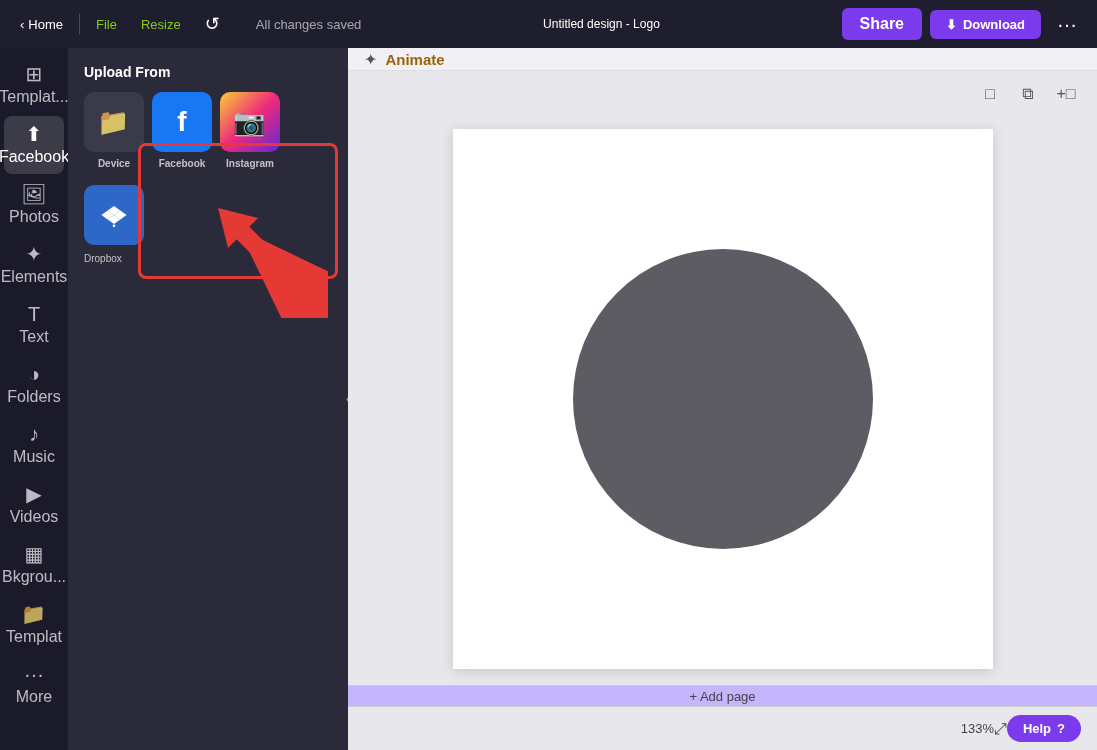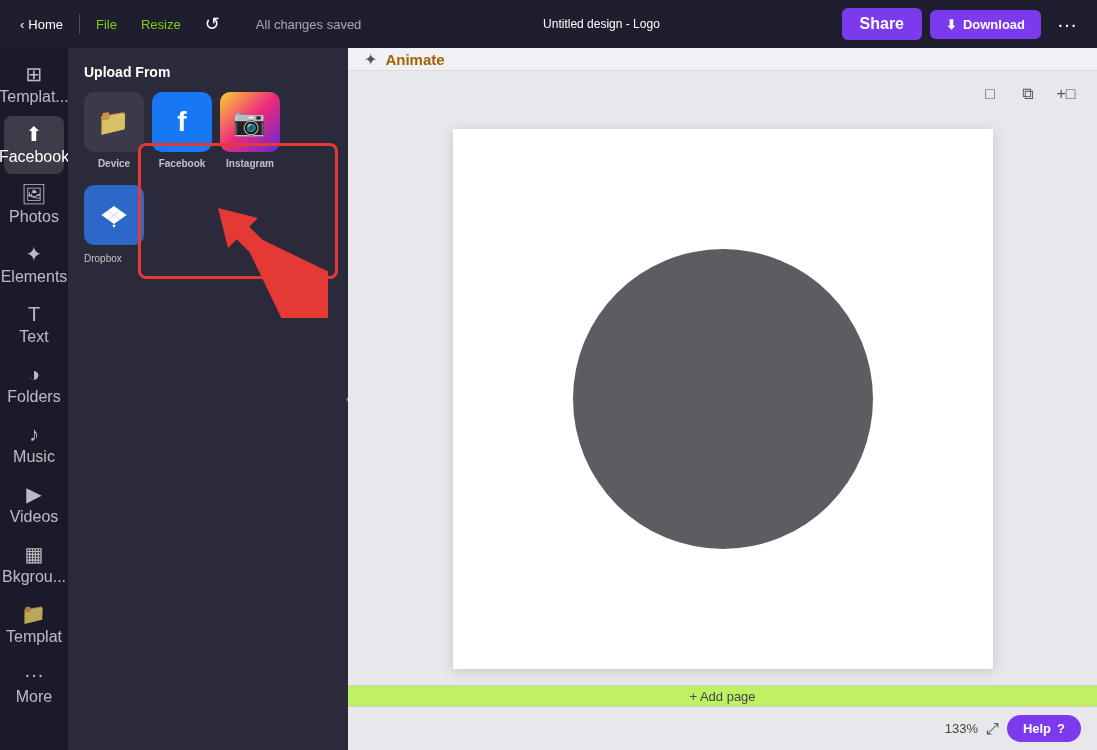--- a/index.html
+++ b/index.html
@@ -284,40 +284,40 @@
     .canvas-circle {
       width: 300px;
       height: 300px;
       background: #5c5c62;
       border-radius: 50%;
     }
 
     
     .add-page-bar {
       height: 40px;
-      background: #bef264;
+      background: #c4b5fd;
       display: flex;
       align-items: center;
       justify-content: center;
       cursor: pointer;
       font-size: 13px;
       color: #444;
       border-top: 1px solid #ccc;
       text-align: center;
     }
 
     
     .bottom-bar {
       height: 44px;
       background: #e8e8ec;
       display: flex;
       align-items: center;
       justify-content: flex-end;
       padding: 0 16px;
-      gap: 8px;
+      gap: 0;
       border-top: 1px solid #ccc;
       flex-shrink: 0;
     }
     .zoom-level { font-size: 13px; color: #444; }
     .fullscreen-btn {
       background: none;
       border: none;
       font-size: 16px;
       cursor: pointer;
       color: #444;

